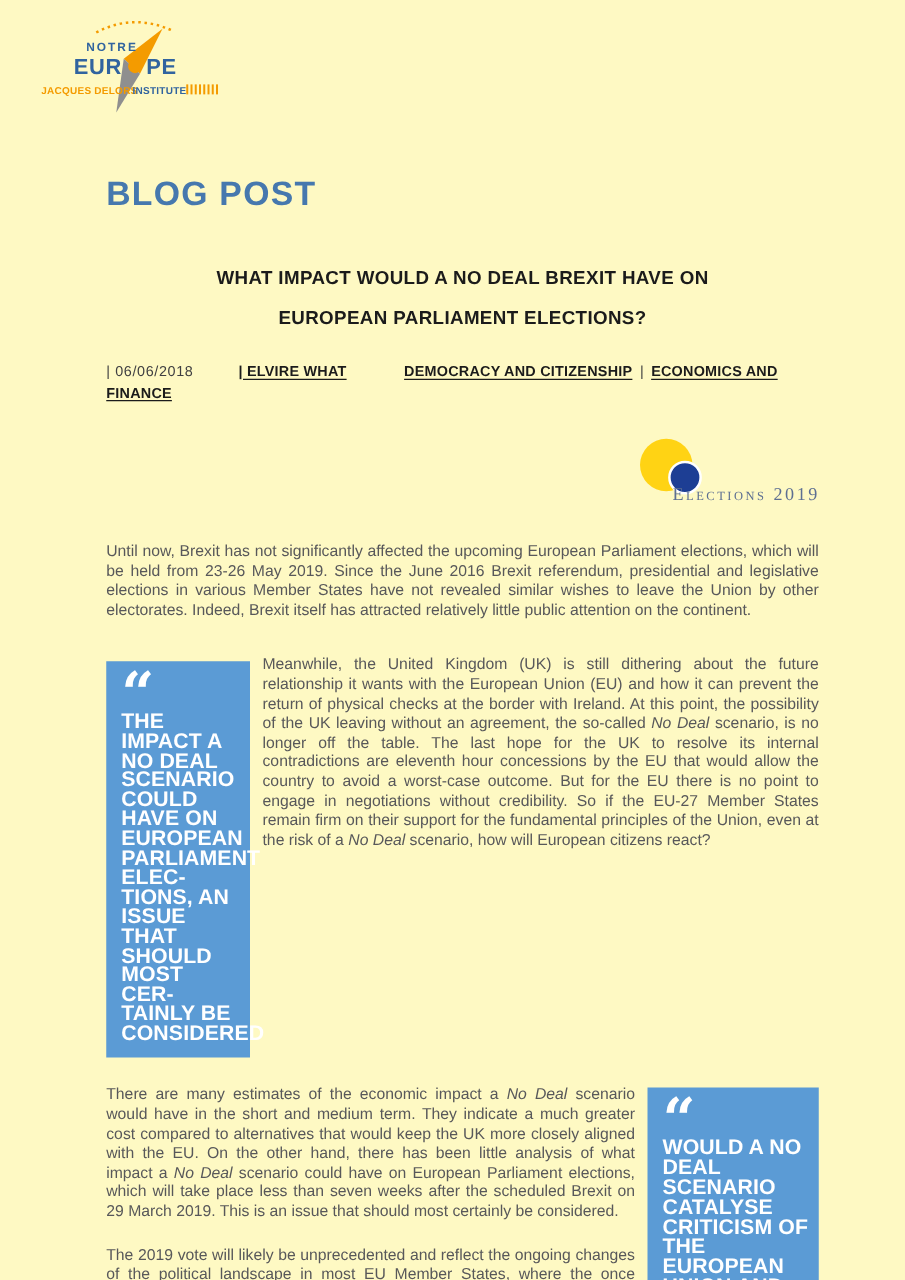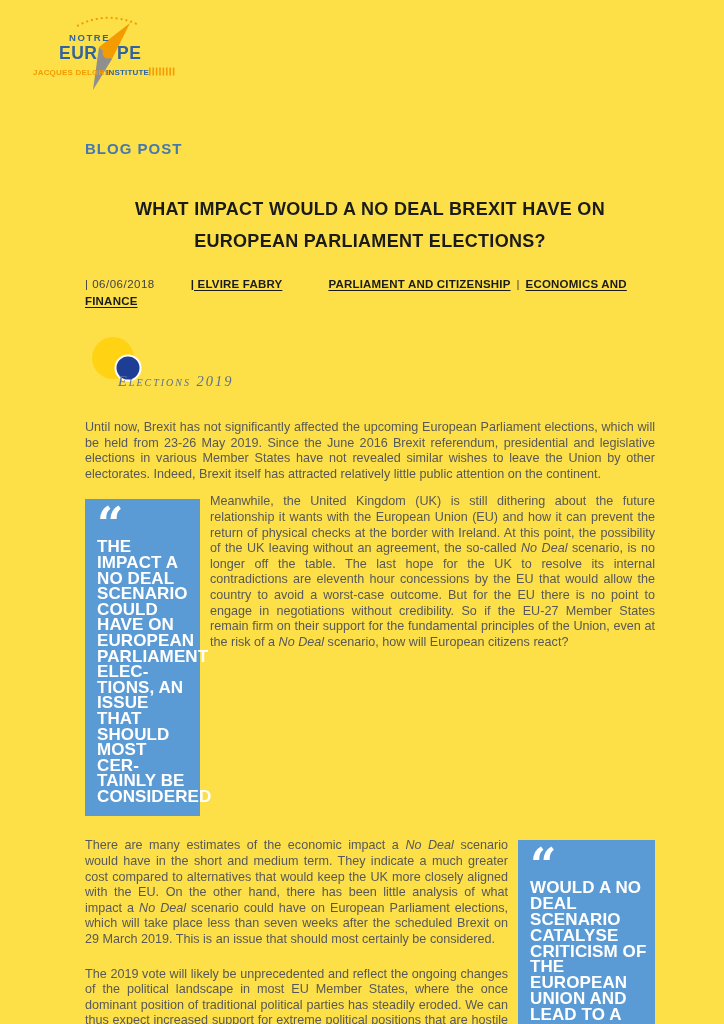--- a/index.html
+++ b/index.html
@@ -1,43 +1,43 @@
 <!DOCTYPE html>
 <html><head>
 <meta charset="utf-8">
 <style>
   * { margin:0; padding:0; box-sizing:border-box; }
   html,body { background:#ffffff; }
   body { font-family:"Liberation Sans", sans-serif; }
-  .page { position:relative; width:724px; height:1024px; background:#fde047; overflow:hidden; }
+  .page { position:relative; width:724px; height:1024px; background:#fef9c3; overflow:hidden; }
 
   
   .masthead { position:absolute; left:33px; top:12px; width:150px; height:90px; }
   .t-notre { font-family:"Liberation Sans",sans-serif; font-weight:bold; font-size:9.5px; letter-spacing:1.6px; fill:#31649F; }
   .t-eur   { font-family:"Liberation Sans",sans-serif; font-weight:bold; font-size:17.5px; letter-spacing:0.5px; fill:#31649F; }
   .t-jd    { font-family:"Liberation Sans",sans-serif; font-weight:bold; font-size:8px; letter-spacing:0.2px; fill:#F49B00; }
   .t-inst  { font-family:"Liberation Sans",sans-serif; font-weight:bold; font-size:8px; letter-spacing:0.2px; fill:#31649F; }
 
   .content { position:absolute; left:85px; top:140px; width:570px; }
 
-  .kicker { font-size:15px; font-weight:bold; letter-spacing:1px; color:#4678AE; margin-bottom:36px; }
-  .title  { font-size:18px; font-weight:bold; color:#1b1b1b; text-align:center; line-height:32px;
+  .kicker { font-size:27px; font-weight:bold; letter-spacing:1px; color:#4678AE; margin-bottom:36px; }
+  .title  { font-size:15px; font-weight:bold; color:#1b1b1b; text-align:center; line-height:32px;
             letter-spacing:0.3px; white-space:pre-line; margin-bottom:19px; }
 
   .meta { font-size:11.5px; line-height:17px; color:#3F3F41; }
   .meta-date { margin-right:36px; letter-spacing:0.5px; }
   .meta a, .meta .meta-link { color:#1b1b1b; font-weight:bold; text-decoration:underline; text-underline-offset:2px; letter-spacing:0.2px; cursor:pointer; }
   .meta .meta-author { margin-right:46px; }
   .meta .meta-sep { font-weight:normal; color:#3F3F41; margin:0 6px; }
 
-  .elections-wrap { margin:24px 0 26px 0; display:flex; justify-content:flex-start;font-style:italic; }
+  .elections-wrap { margin:24px 0 26px 0; display:flex; justify-content:flex-end; }
   .elections-text { font-family:"Liberation Serif","DejaVu Serif",serif; font-variant:small-caps; letter-spacing:2px; font-size:14.5px; fill:#5D6F92; }
 
   .body-p { font-size:12.6px; line-height:15.6px; color:#58585A; text-align:justify; }
-  .p1 { margin-bottom:12px; }
+  .p1 { margin-bottom:28px; }
   .block { overflow:visible; }
   .block::after { content:""; display:block; clear:both; }
   .block2 { margin-bottom:18px; }
   .block3 { }
   .p3 { margin-bottom:19px; }
 
   .pullquote { background:#5B9BD5; color:#ffffff; }
   .pq-left  { float:left; width:115px; min-height:157px; padding:8px 8px 12px 12px; margin:5px 10px 4px 0; }
   .pq-right { float:right; width:137px; min-height:211px; padding:8px 8px 12px 12px; margin:2px 0 6px 10px; }
   .qmark { font-family:"DejaVu Serif","Liberation Serif",serif; font-weight:bold; font-size:46px; line-height:34px; height:32px; overflow:visible; }
@@ -76,21 +76,21 @@
   </div>
 
   <main class="content">
 
     <h2 class="kicker">BLOG POST</h2>
 
     <h1 class="title">WHAT IMPACT WOULD A NO DEAL BREXIT HAVE ON
 EUROPEAN PARLIAMENT ELECTIONS?</h1>
 
     <div class="meta">
-      <span class="meta-date">|  06/06/2018</span><span class="meta-link meta-author">|  ELVIRE FABRY</span><span class="meta-link">PARLIAMENT AND CITIZENSHIP</span><span class="meta-sep">|</span><span class="meta-link">ECONOMICS AND FINANCE</span>
+      <span class="meta-date">|  06/06/2018</span><span class="meta-link meta-author">|  ELVIRE WHAT</span><span class="meta-link">DEMOCRACY AND CITIZENSHIP</span><span class="meta-sep">|</span><span class="meta-link">ECONOMICS AND FINANCE</span>
     </div>
 
     <div class="elections-wrap">
       <svg viewBox="0 0 150 60" width="150" height="60">
         <circle cx="28" cy="24" r="21" fill="#FFD314"></circle>
         <circle cx="43" cy="34" r="12.5" fill="#1D3E94" stroke="#ffffff" stroke-width="2"></circle>
         <text class="elections-text" x="33" y="52">Elections 2019</text>
       </svg>
     </div>
 

